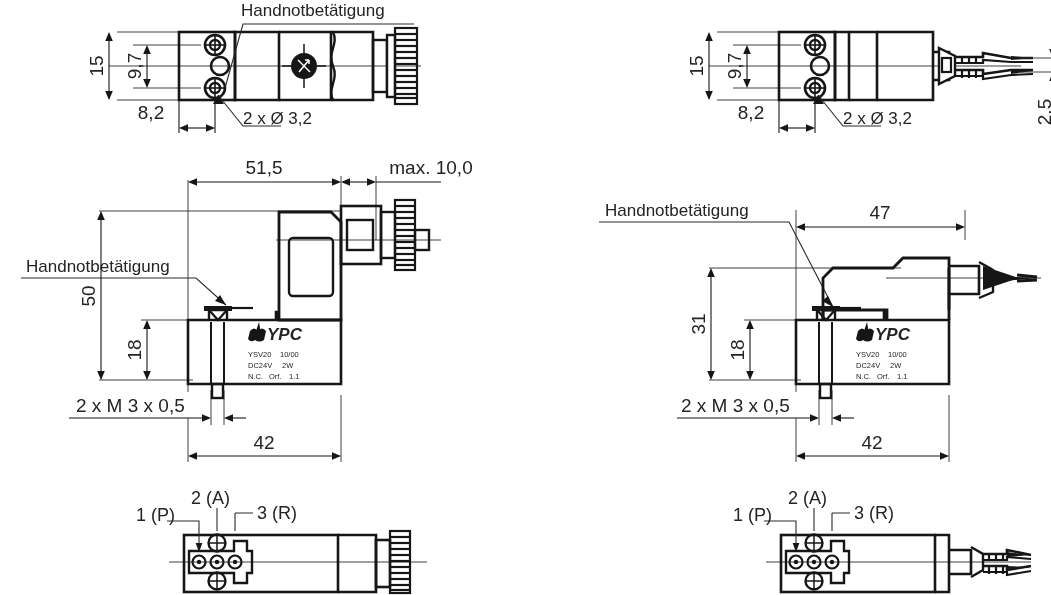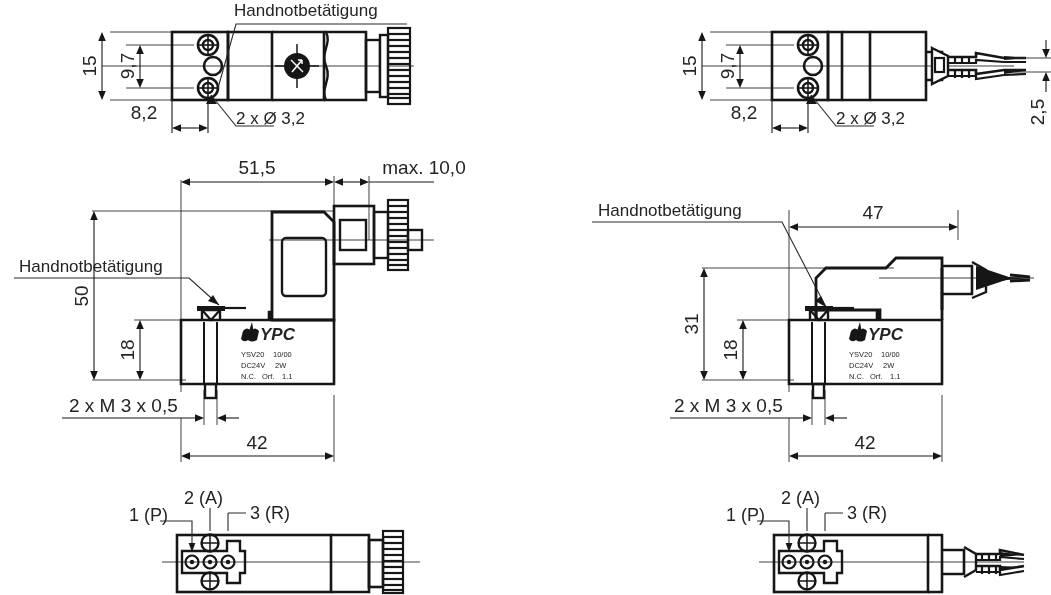--- a/index.html
+++ b/index.html
@@ -3,21 +3,21 @@
 <meta charset="utf-8">
 <style>
   html,body{margin:0;padding:0;background:#ffffff;}
   body{
     width:1051px;height:595px;
     font-family:"Liberation Sans", sans-serif;
     color:#1a1a1a;
     overflow:hidden;
     position:relative;
   }
-  #sheet{position:absolute;left:14px;top:0;width:909px;height:595px;}
+  #sheet{position:absolute;left:0;top:0;width:909px;height:595px;padding-left:21px;}
   svg{display:block;}
   .dimtext{
     font-family:"Liberation Sans", sans-serif;
     fill:#242424;
   }
   .labeltext{
     font-family:"Liberation Sans", sans-serif;
     fill:#242424;
   }
 </style>

